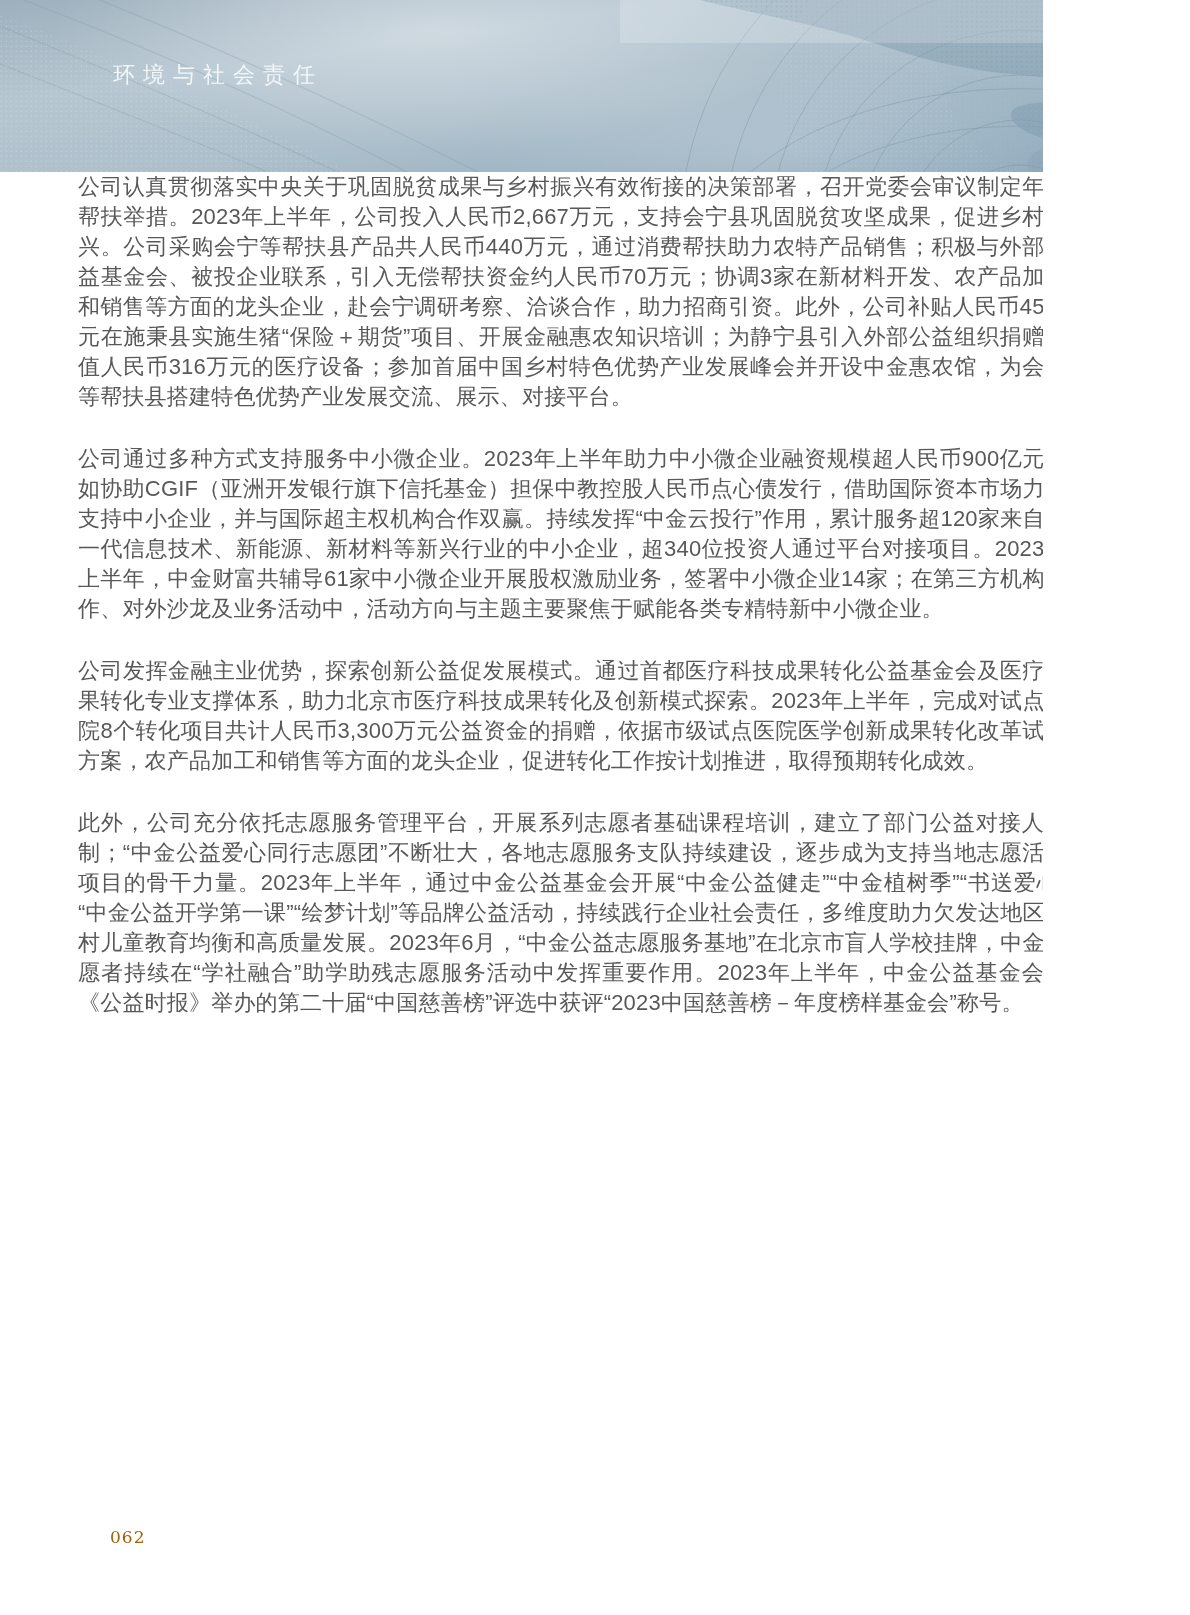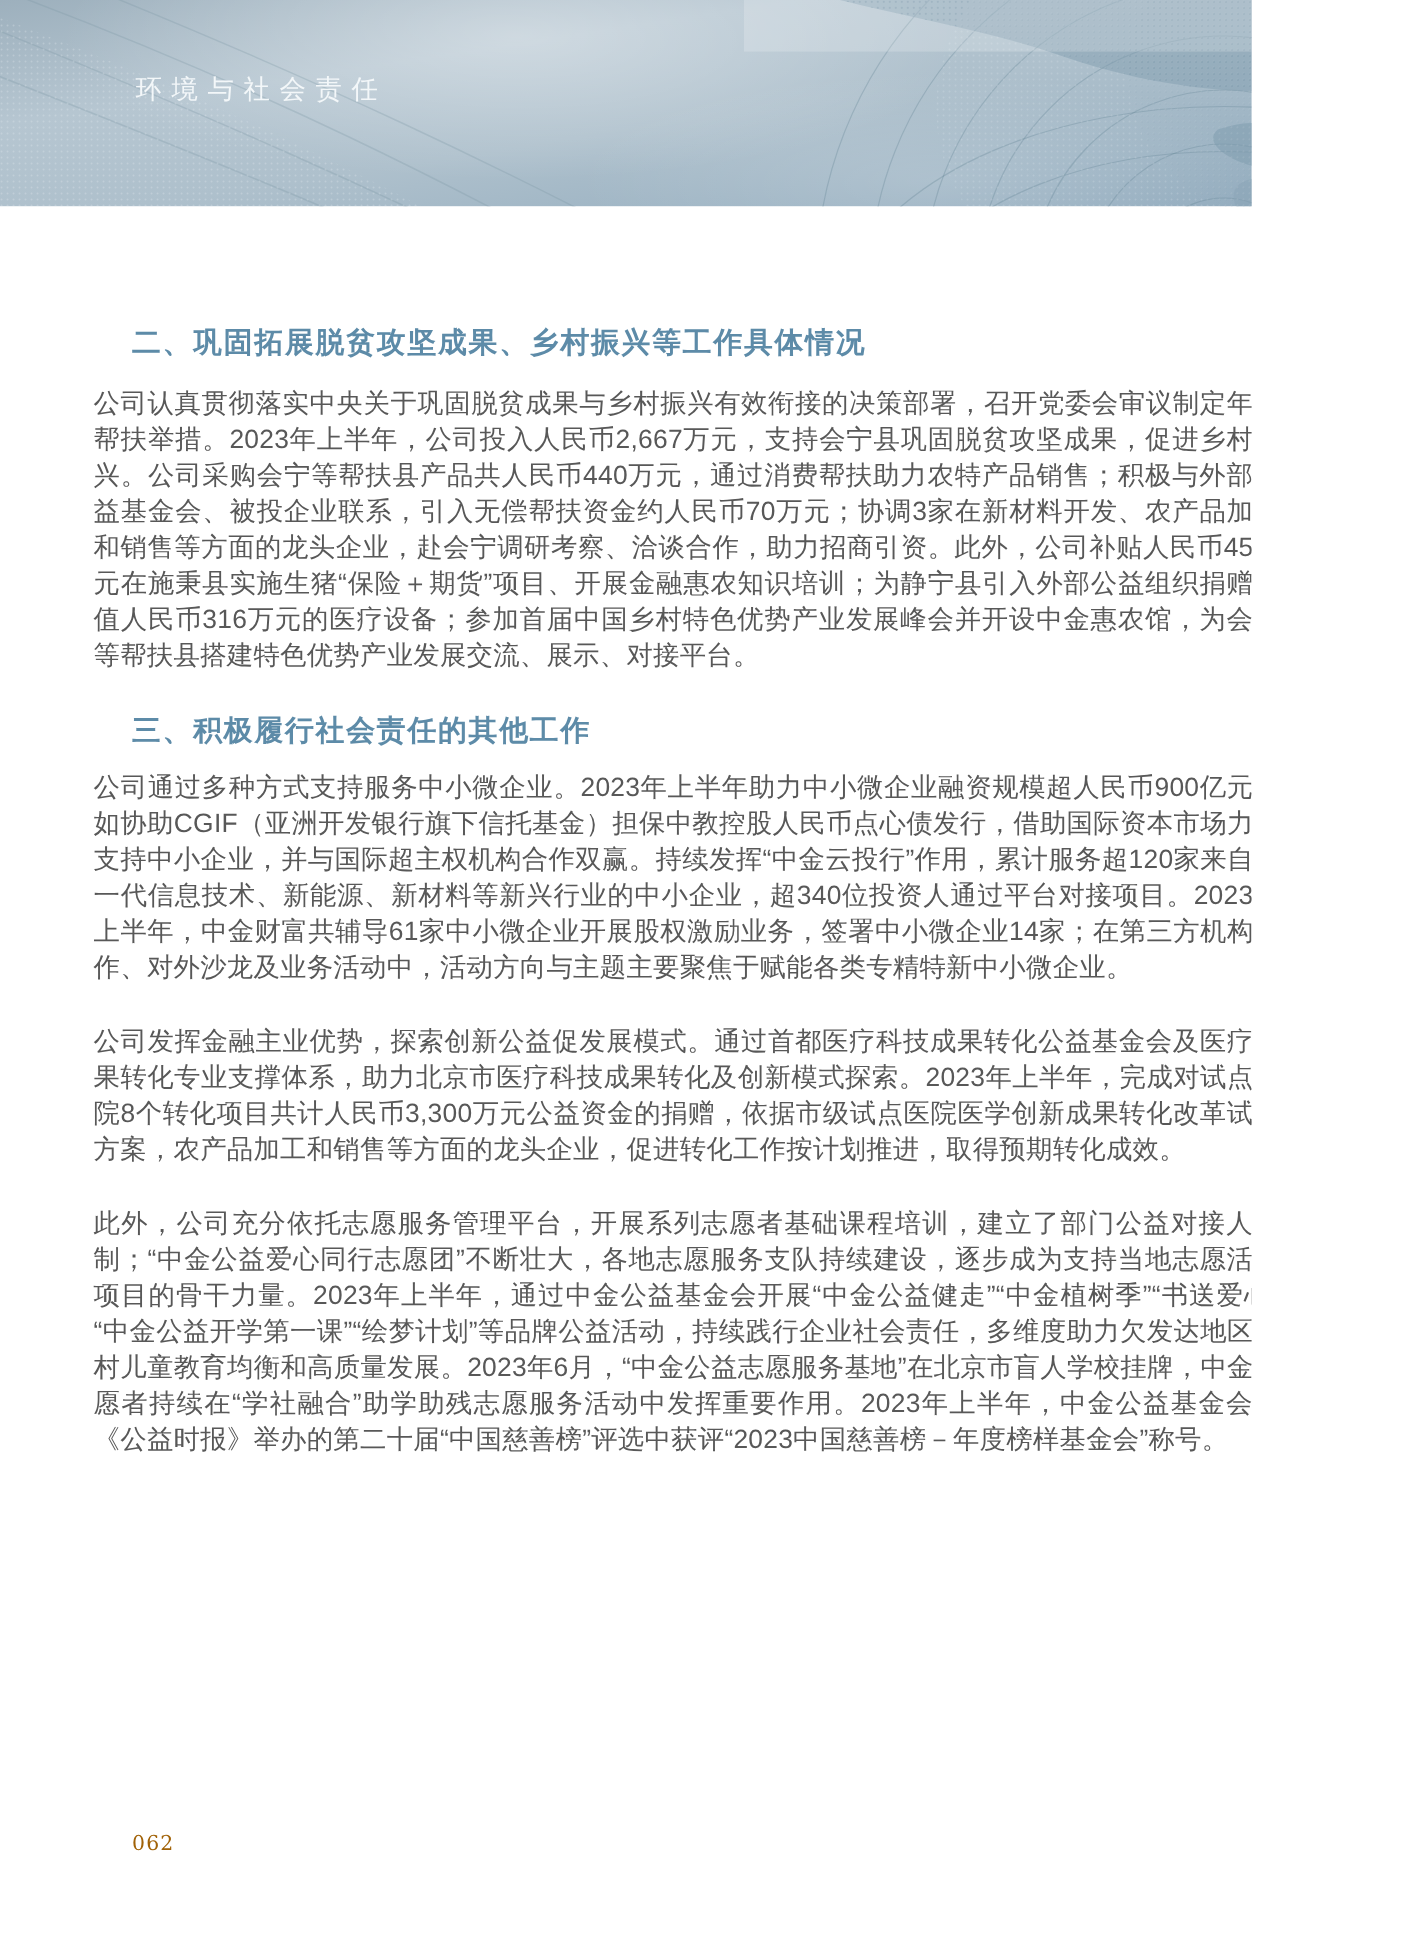--- a/index.html
+++ b/index.html
@@ -161,26 +161,24 @@
       <circle cx="41" cy="39" r="0.8"></circle>
         <circle cx="38" cy="46" r="1.0"></circle>
       <circle cx="43" cy="51" r="0.9"></circle>
         <circle cx="31" cy="27" r="0.7"></circle>
     </g>
   </svg>
 
   <main class="content">
 
     <section>
-      <h2 class="sec first">二、巩固拓展脱贫攻坚成果、乡村振兴等工作具体情况</h2>
       <p class="body">公司认真贯彻落实中央关于巩固脱贫成果与乡村振兴有效衔接的决策部署，召开党委会审议制定年度帮扶举措。2023年上半年，公司投入人民币2,667万元，支持会宁县巩固脱贫攻坚成果，促进乡村振兴。公司采购会宁等帮扶县产品共人民币440万元，通过消费帮扶助力农特产品销售；积极与外部公益基金会、被投企业联系，引入无偿帮扶资金约人民币70万元；协调3家在新材料开发、农产品加工和销售等方面的龙头企业，赴会宁调研考察、洽谈合作，助力招商引资。此外，公司补贴人民币45万元在施秉县实施生猪“保险＋期货”项目、开展金融惠农知识培训；为静宁县引入外部公益组织捐赠价值人民币316万元的医疗设备；参加首届中国乡村特色优势产业发展峰会并开设中金惠农馆，为会宁等帮扶县搭建特色优势产业发展交流、展示、对接平台。</p>
     </section>
 
     <section>
-      <h2 class="sec second">三、积极履行社会责任的其他工作</h2>
       <p class="body">公司通过多种方式支持服务中小微企业。2023年上半年助力中小微企业融资规模超人民币900亿元，如协助CGIF（亚洲开发银行旗下信托基金）担保中教控股人民币点心债发行，借助国际资本市场力量支持中小企业，并与国际超主权机构合作双赢。持续发挥“中金云投行”作用，累计服务超120家来自新一代信息技术、新能源、新材料等新兴行业的中小企业，超340位投资人通过平台对接项目。2023年上半年，中金财富共辅导61家中小微企业开展股权激励业务，签署中小微企业14家；在第三方机构合作、对外沙龙及业务活动中，活动方向与主题主要聚焦于赋能各类专精特新中小微企业。</p>
       <p class="body">公司发挥金融主业优势，探索创新公益促发展模式。通过首都医疗科技成果转化公益基金会及医疗成果转化专业支撑体系，助力北京市医疗科技成果转化及创新模式探索。2023年上半年，完成对试点医院8个转化项目共计人民币3,300万元公益资金的捐赠，依据市级试点医院医学创新成果转化改革试点方案，农产品加工和销售等方面的龙头企业，促进转化工作按计划推进，取得预期转化成效。</p>
       <p class="body">此外，公司充分依托志愿服务管理平台，开展系列志愿者基础课程培训，建立了部门公益对接人机制；“中金公益爱心同行志愿团”不断壮大，各地志愿服务支队持续建设，逐步成为支持当地志愿活动项目的骨干力量。2023年上半年，通过中金公益基金会开展“中金公益健走”“中金植树季”“书送爱心”“中金公益开学第一课”“绘梦计划”等品牌公益活动，持续践行企业社会责任，多维度助力欠发达地区乡村儿童教育均衡和高质量发展。2023年6月，“中金公益志愿服务基地”在北京市盲人学校挂牌，中金志愿者持续在“学社融合”助学助残志愿服务活动中发挥重要作用。2023年上半年，中金公益基金会在《公益时报》举办的第二十届“中国慈善榜”评选中获评“2023中国慈善榜－年度榜样基金会”称号。</p>
     </section>
 
   </main>
 
   <div class="page-number">062</div>
 
 </div>

